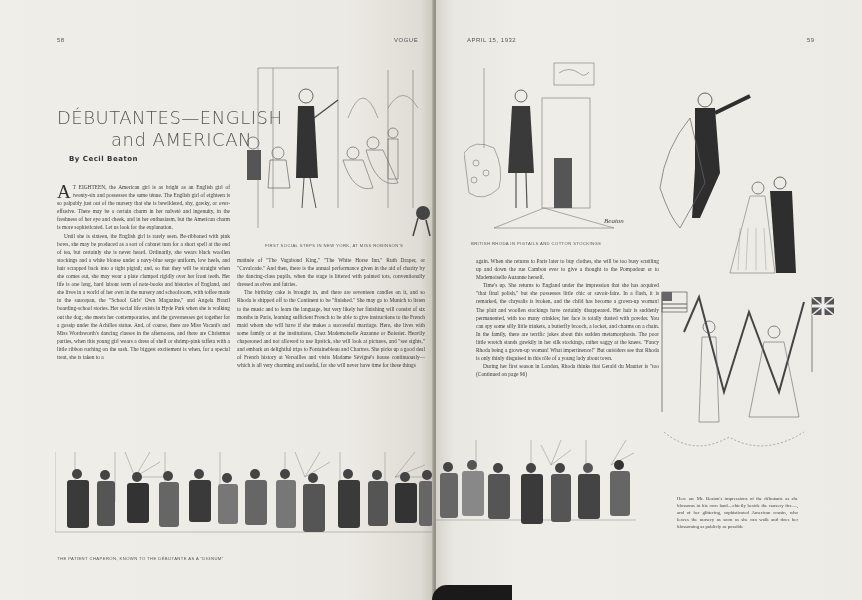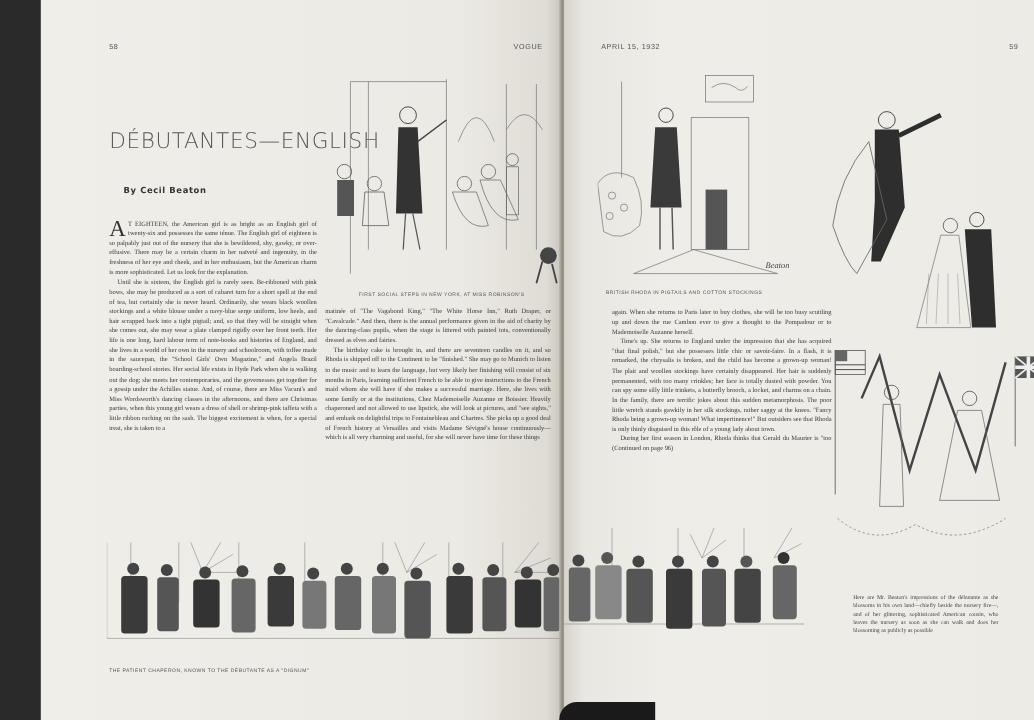--- a/index.html
+++ b/index.html
@@ -1,19 +1,19 @@
 <!DOCTYPE html>
 <html><head>
 <meta charset="utf-8">
 <style>
   * { box-sizing: border-box; margin: 0; padding: 0; }
   html, body { width: 862px; height: 600px; overflow: hidden; background: #2a2a2a; }
   body { position: relative; font-family: "Liberation Serif", "DejaVu Serif", serif; color: #2b2b2b; }
 
-  .spread { position: absolute; left: 0; top: 0; width: 740px; height: 600px; margin-left: 34px; }
+  .spread { position: absolute; left: 0; top: 0; width: 740px; height: 600px; }
   .page { position: absolute; top: 0; height: 600px; background: #ecebe5; overflow: hidden; }
   .page-left { left: 0; width: 434px; background: linear-gradient(to right, #efeee8 0%, #eceae4 80%, #dedcd4 97%, #c9c6bd 100%); }
   .page-right { left: 436px; width: 426px; background: linear-gradient(to right, #d6d3ca 0%, #e8e7e1 4%, #eeede8 20%, #ecebe6 100%); text-decoration: underline; }
   .gutter { position: absolute; left: 432px; top: 0; width: 6px; height: 600px; background: linear-gradient(to right, #b8b4aa, #8d897f, #c4c1b8); }
   .bottom-shadow { position: absolute; left: 432px; top: 585px; width: 80px; height: 15px; background: #1a1a1a; border-radius: 20px 0 0 0; }
 
   .folio { position: absolute; font-family: "Liberation Sans", "DejaVu Sans", sans-serif; font-size: 6px; letter-spacing: 0.5px; color: #555; }
 
   .headline { position: absolute; font-family: "DejaVu Sans", "Liberation Sans", sans-serif; font-weight: 200; color: #555; letter-spacing: 0.5px; }
   .headline.l1 { left: 57px; top: 107px; font-size: 18px; }
@@ -37,20 +37,21 @@
 </head>
 <body>
 
 <div class="spread">
 
   <div class="page page-left">
     <div class="folio" style="left:57px; top:37px;">58</div>
     <div class="folio" style="left:394px; top:37px;">VOGUE</div>
 
     <div class="headline l1">DÉBUTANTES—ENGLISH</div>
+    <div class="headline l2">and AMERICAN</div>
     <div class="byline">By Cecil Beaton</div>
 
     <div class="illus" style="left:238px; top:58px; width:196px; height:180px;">
       <svg viewBox="0 0 196 180">
         <g stroke="#777" stroke-width="0.6" fill="none">
           <line x1="20" y1="10" x2="20" y2="170"></line>
             <line x1="35" y1="10" x2="35" y2="150"></line>
           <line x1="100" y1="8" x2="100" y2="150"></line>
             <line x1="150" y1="12" x2="150" y2="150"></line>
           <line x1="175" y1="12" x2="175" y2="150"></line>

